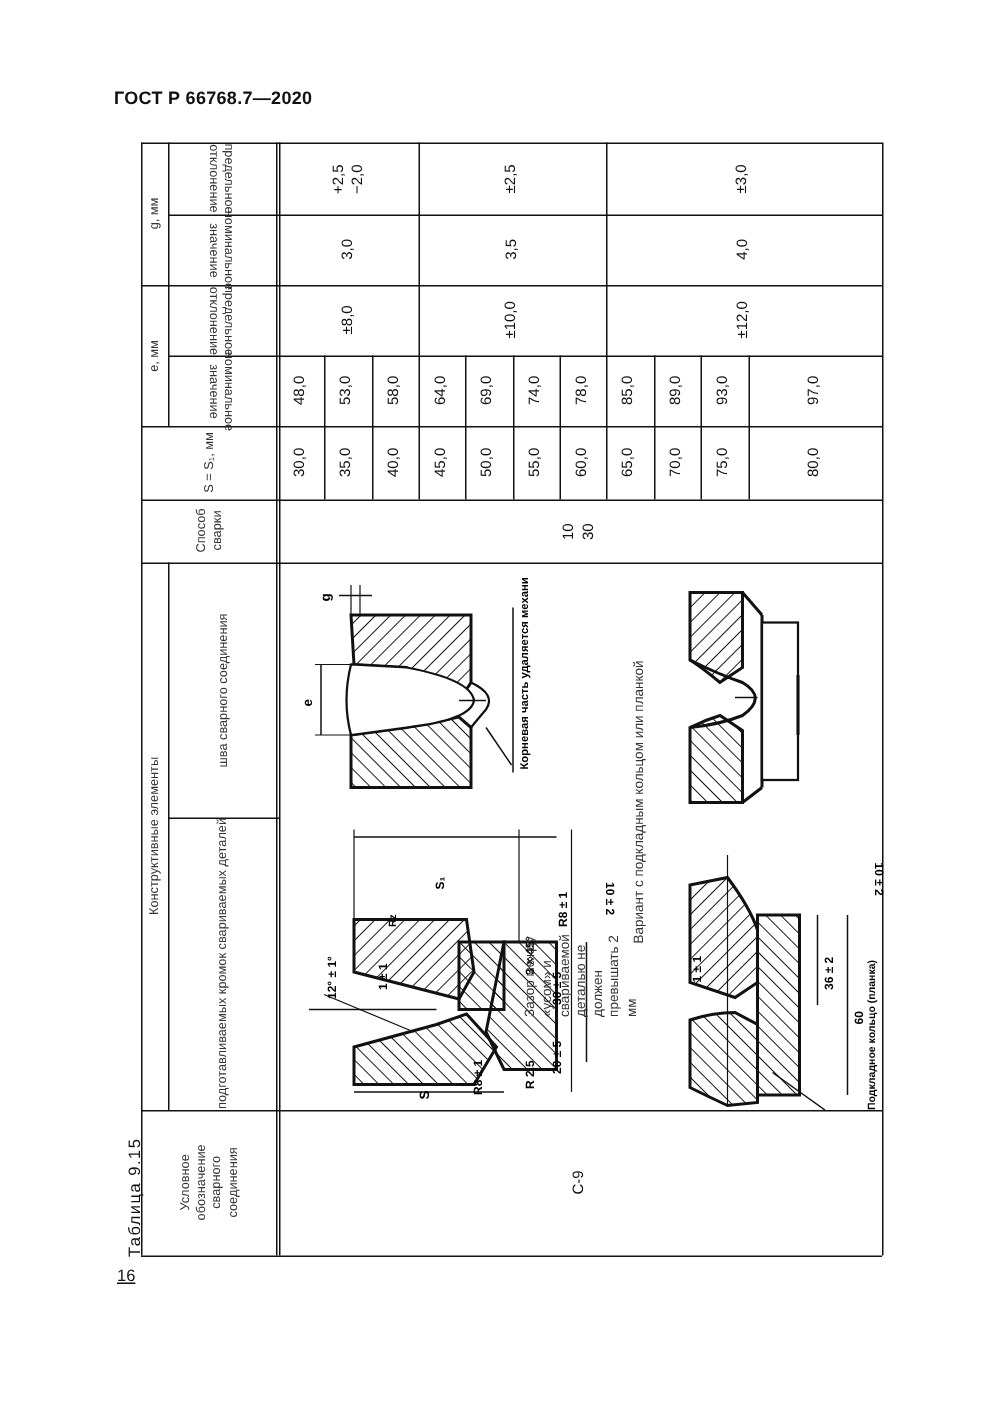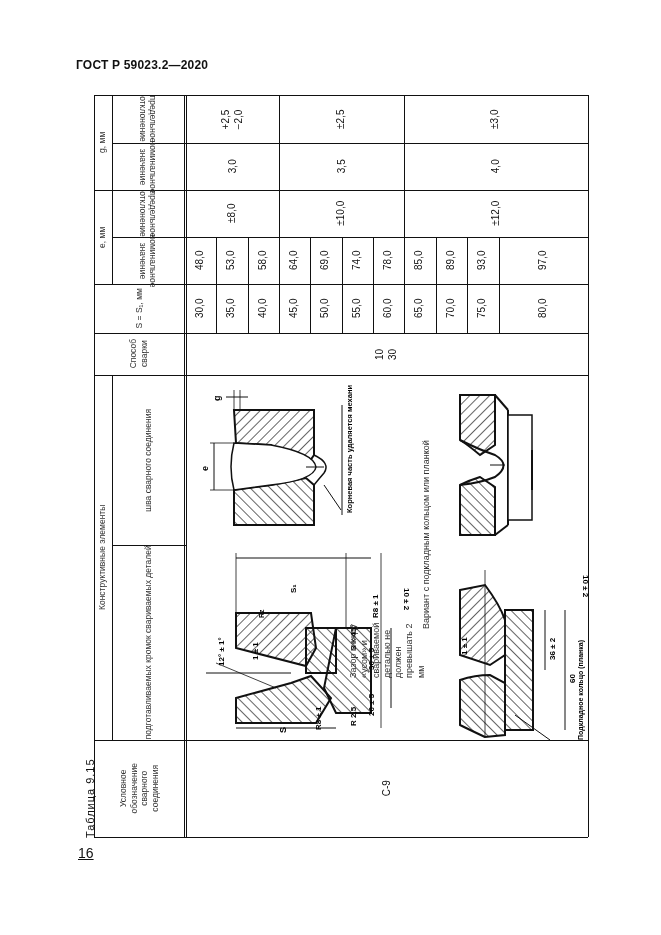--- a/index.html
+++ b/index.html
@@ -1,36 +1,36 @@
 <!DOCTYPE html>
 <html><head>
 <meta charset="utf-8">
 <style>
   html, body { margin:0; padding:0; background:#fff; }
   body { width:661px; height:935px; position:relative; overflow:hidden;
          font-family:"Liberation Sans", sans-serif; color:#111; }
   .doc-title { position:absolute; left:76px; top:58px; font-size:12px; font-weight:bold; letter-spacing:0.2px; }
-  .page-num { position:absolute; left:78px; top:845px; font-size:14px;text-decoration:underline; }
+  .page-num { position:absolute; left:78px; top:845px; font-size:11px;text-decoration:underline; }
   .tbl-caption { position:absolute; left:84px; top:838px; width:150px; font-size:11px; letter-spacing:1px;
                  transform-origin:0 0; transform:rotate(-90deg); white-space:nowrap; }
   .ln { position:absolute; background:#111; }
   .h { height:1px; }
   .v { width:1px; }
   .cell { position:absolute; display:flex; align-items:center; justify-content:center; }
   .rot { transform:rotate(-90deg); white-space:nowrap; text-align:center; line-height:1.25; }
   .mirror { transform:rotate(90deg); }
   .val { font-size:10px; }
   .hdr { font-size:8.5px; color:#333; }
   svg { position:absolute; }
   .note { font-size:9px; color:#333; }
 </style>
 </head>
 <body>
 
-<div class="doc-title">ГОСТ Р 59023.2—2020</div>
+<div class="doc-title">ГОСТ Р 66768.7—2020</div>
 
 <div class="tbl-caption">Таблица 9.15</div>
 
 <div class="page-num">16</div>
 
 <div>
 
   <div class="ln h" style="left:94px;top:95px;width:494px;"></div>
   <div class="ln h" style="left:94px;top:837px;width:494px;"></div>
   <div class="ln v" style="left:94px;top:95px;height:742px;"></div>

